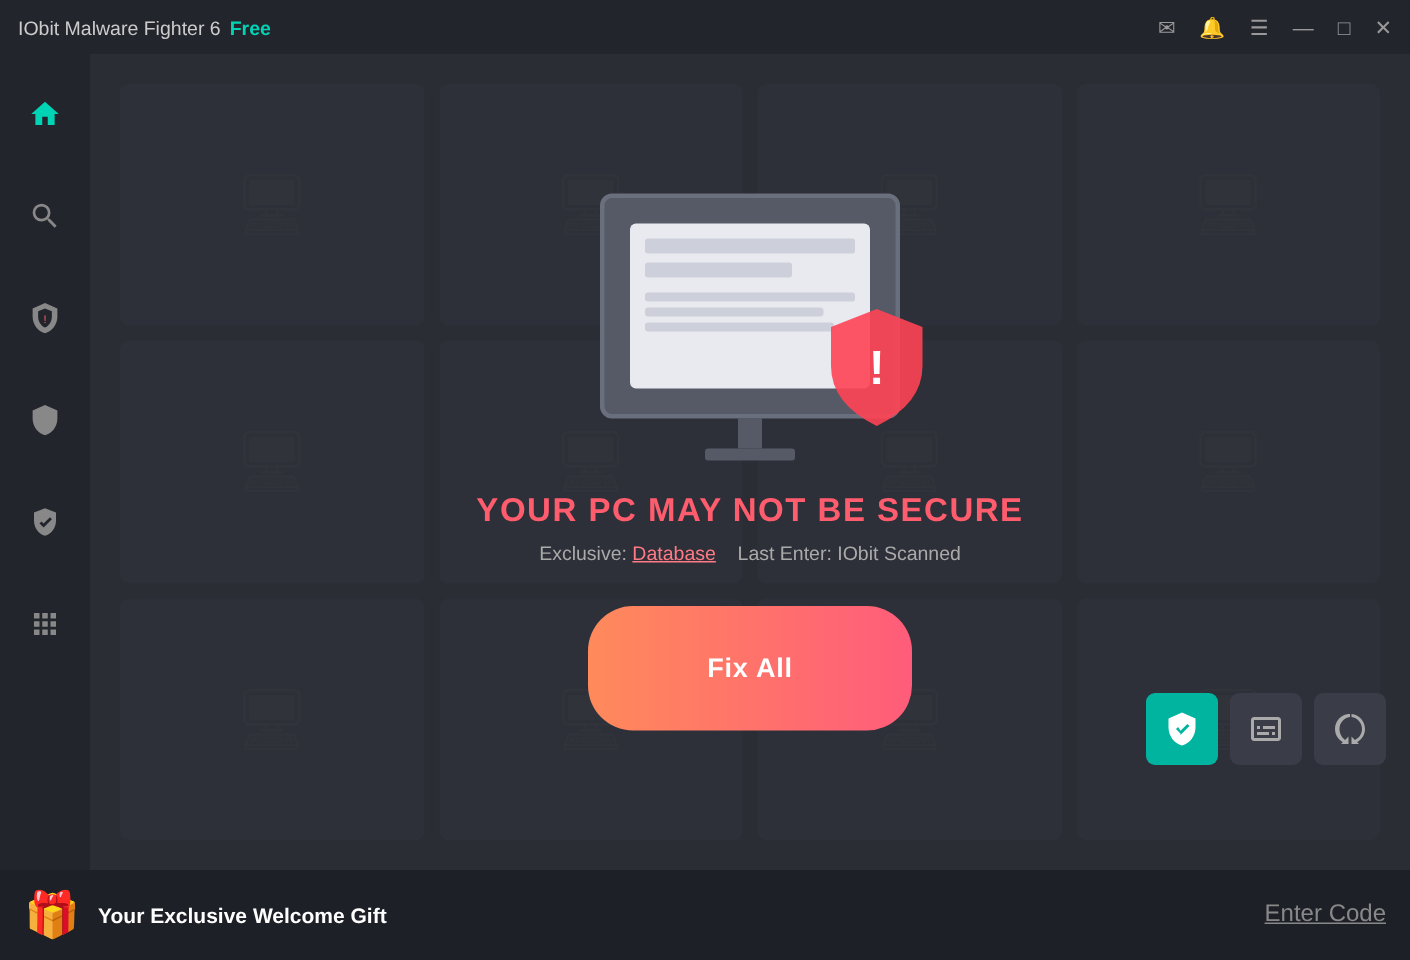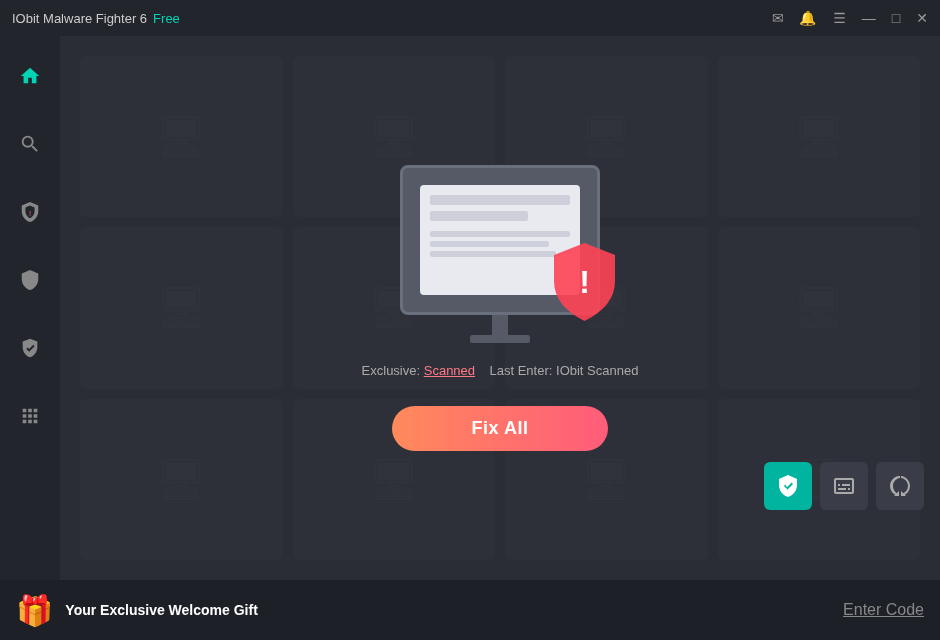--- a/index.html
+++ b/index.html
@@ -28,21 +28,21 @@
       gap: 6px;
     }
     .app-title {
       font-size: 13px;
       color: #ccc;
       font-weight: 400;
     }
     .app-title-free {
       font-size: 13px;
       color: #00d4b4;
-      font-weight: 400;
+      font-weight: 700;
     }
     .titlebar-right {
       display: flex;
       align-items: center;
       gap: 16px;
     }
     .titlebar-icon {
       color: #999;
       font-size: 14px;
       cursor: pointer;
@@ -193,21 +193,21 @@
     }
 
     
     .fix-all-btn {
       background: linear-gradient(to right, #ff8a5b, #ff5c7a);
       border: none;
       border-radius: 30px;
       color: #fff;
       font-size: 18px;
       font-weight: 600;
-      padding: 12px 80px;
+      padding: 31px 80px;
       cursor: pointer;
       z-index: 2;
       letter-spacing: 0.5px;
       text-align: right;
     }
 
     
     .bottom-tools {
       position: absolute;
       bottom: 70px;
@@ -370,23 +370,24 @@
           <svg width="75" height="85" viewBox="0 0 75 85">
             <path d="M37.5 2 L68 14 L68 40 Q68 65 37.5 80 Q7 65 7 40 L7 14 Z" fill="#ff4455" opacity="0.9"></path>
             <text x="37.5" y="52" text-anchor="middle" font-size="32" font-weight="900" fill="white">!</text>
           </svg>
         </div>
       </div>
       <div class="monitor-stand"></div>
       <div class="monitor-base"></div>
     </div>
 
+    <div class="status-title">YOUR PC MAY NOT BE SECURE</div>
     <div class="status-sub">
       <span>Exclusive:</span>
-      <a>Scanned</a>
+      <a>Database</a>
       &nbsp;&nbsp;
       <span>Last Enter:</span>
       <span>IObit Scanned</span>
     </div>
 
     <button class="fix-all-btn">Fix All</button>
 
     <div class="bottom-tools">
       <div class="tool-btn active">
         <svg viewBox="0 0 24 24" fill="white" width="24" height="24">

